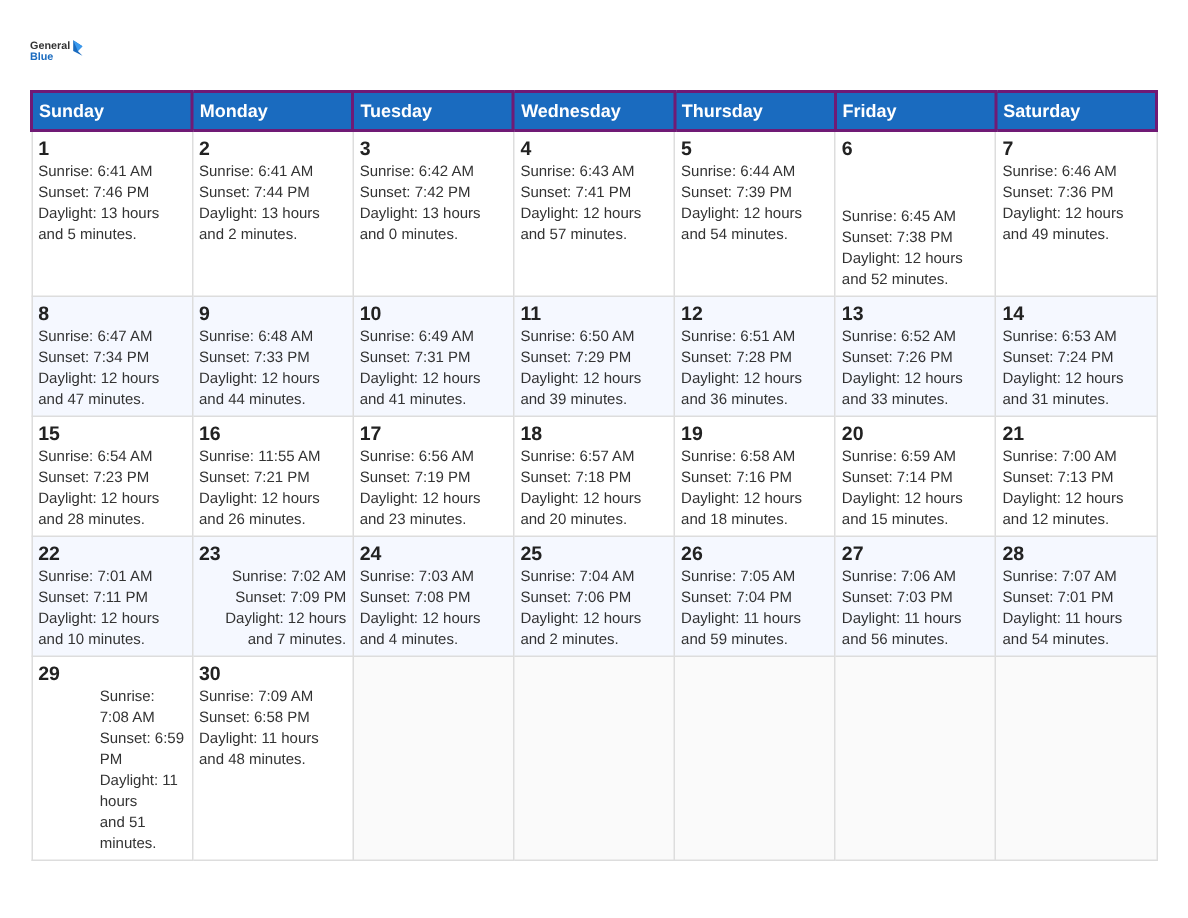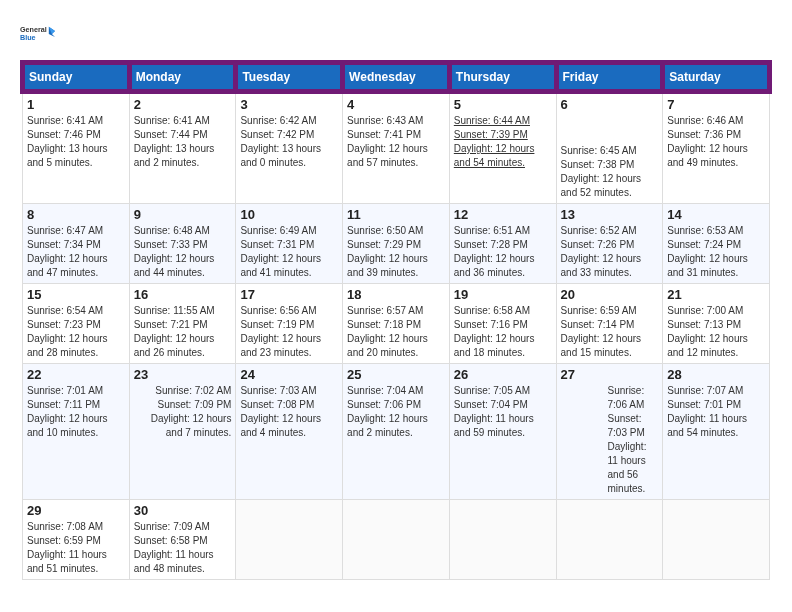--- a/index.html
+++ b/index.html
@@ -47,21 +47,21 @@
       border-collapse: collapse;
       font-size: 10px;
     }
     .calendar-table th {
       background-color: #1a6bbf;
       color: #fff;
       padding: 5px 4px;
       text-align: left;
       font-size: 12px;
       font-weight: bold;
-      border: 5px solid #701a75;
+      border: 2px solid #701a75;
     }
     .calendar-table td {
       vertical-align: top;
       padding: 3px 4px;
       border: 1px solid #ddd;
       width: calc(100% / 7);
       height: 78px;
       background: #fff;
     }
     .calendar-table tr:nth-child(even) td {
@@ -142,21 +142,21 @@
           </td>
           <td>
             <span class="day-number">4</span>
             <div class="day-info" style="white-space: pre-line;">Sunrise: 6:43 AM
 Sunset: 7:41 PM
 Daylight: 12 hours
 and 57 minutes.</div>
           </td>
           <td>
             <span class="day-number">5</span>
-            <div class="day-info" style="white-space: pre-line; text-decoration: underline;">Sunrise: 6:44 AM
+            <div class="day-info" style="white-space: pre-line;">Sunrise: 6:44 AM
 Sunset: 7:39 PM
 Daylight: 12 hours
 and 54 minutes.</div>
           </td>
           <td>
             <span class="day-number">6</span>
             <div class="day-info" style="white-space: pre-line; margin-top: 32px;">Sunrise: 6:45 AM
 Sunset: 7:38 PM
 Daylight: 12 hours
 and 52 minutes.</div>
@@ -302,37 +302,37 @@
           </td>
           <td>
             <span class="day-number">26</span>
             <div class="day-info" style="white-space: pre-line;">Sunrise: 7:05 AM
 Sunset: 7:04 PM
 Daylight: 11 hours
 and 59 minutes.</div>
           </td>
           <td>
             <span class="day-number">27</span>
-            <div class="day-info" style="white-space: pre-line; margin-left: 47px;">Sunrise: 7:06 AM
+            <div class="day-info" style="white-space: pre-line;">Sunrise: 7:06 AM
 Sunset: 7:03 PM
 Daylight: 11 hours
 and 56 minutes.</div>
           </td>
           <td>
             <span class="day-number">28</span>
             <div class="day-info" style="white-space: pre-line;">Sunrise: 7:07 AM
 Sunset: 7:01 PM
 Daylight: 11 hours
 and 54 minutes.</div>
           </td>
         </tr>
         <tr class="last-row">
           <td>
             <span class="day-number">29</span>
-            <div class="day-info" style="white-space: pre-line;">Sunrise: 7:08 AM
+            <div class="day-info" style="white-space: pre-line; margin-left: 41px;">Sunrise: 7:08 AM
 Sunset: 6:59 PM
 Daylight: 11 hours
 and 51 minutes.</div>
           </td>
           <td>
             <span class="day-number">30</span>
             <div class="day-info" style="white-space: pre-line;">Sunrise: 7:09 AM
 Sunset: 6:58 PM
 Daylight: 11 hours
 and 48 minutes.</div>

